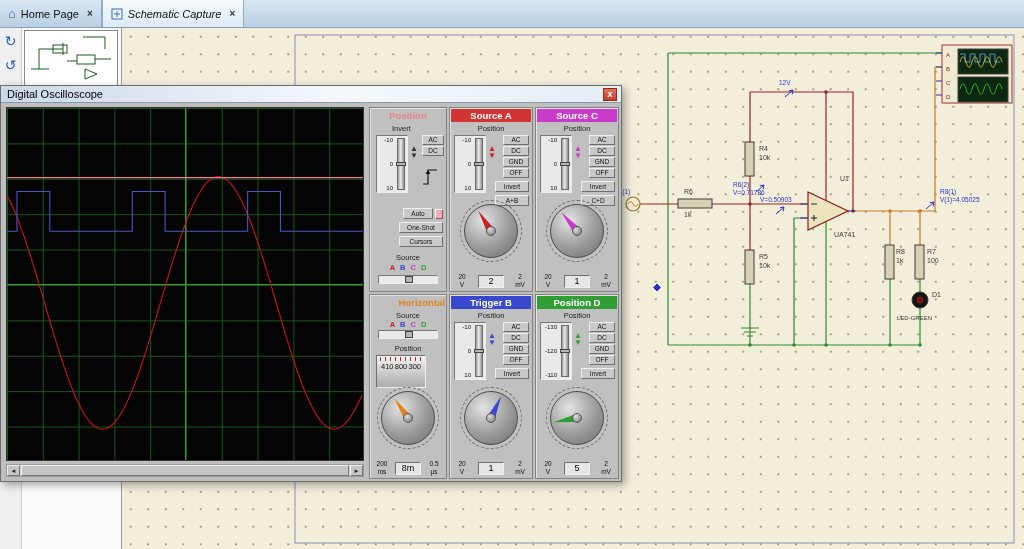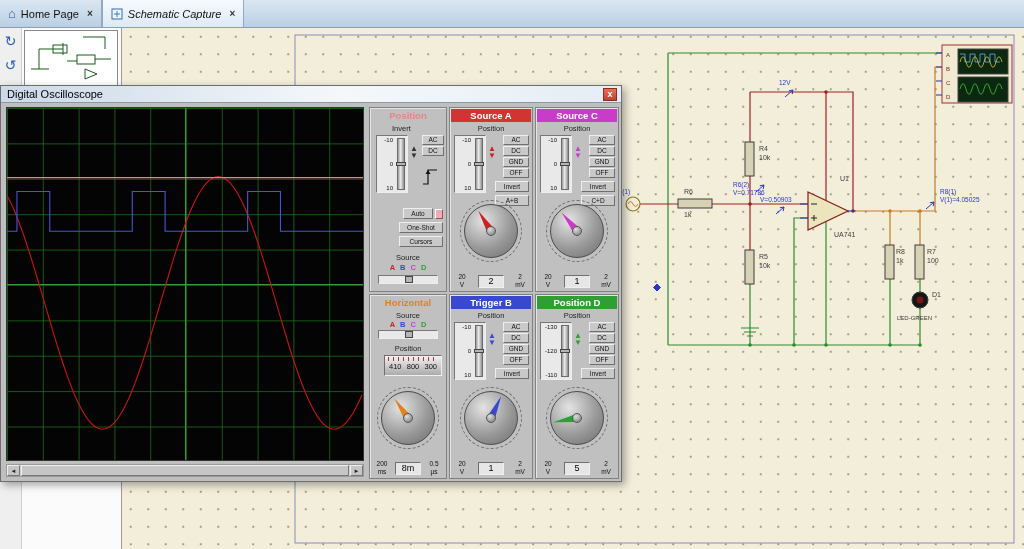--- a/index.html
+++ b/index.html
@@ -54,21 +54,21 @@
   .osc-sb { position:absolute; left:5px; top:378px; width:358px; height:13px; background:#d4d0c8; border:1px solid #9a9a9a; }
   .sb-btn { position:absolute; top:0; width:13px; height:11px; background:#c6c6c6; border:1px solid; border-color:#efefef #777 #777 #efefef;
     font-size:6px; color:#222; text-align:center; line-height:10px; cursor:pointer; }
   .sb-thumb { position:absolute; left:14px; right:14px; top:0; height:11px; background:#c6c6c6; border:1px solid; border-color:#efefef #777 #777 #efefef; }
 
   .controls { position:absolute; left:368px; top:21px; display:grid; grid-template-columns:78px 84px 84px; grid-template-rows:185px 185px; gap:2px; }
   .panel { position:relative; background:#c0c0c0; border:1px solid #828282; box-shadow:inset 1px 1px 0 #e5e5e5; }
   .ph { position:absolute; left:1px; right:1px; top:1px; height:13px; font-size:9.5px; font-weight:bold; text-align:center; line-height:13px; }
   .ph.bar { color:#fff; }
   .hdrA { background:#d23434; } .hdrC { background:#c93cc9; } .hdrB { background:#3848cf; } .hdrD { background:#2f9e33; }
-  .hdrT { color:#e58585; } .hdrH { color:#e0821e; }
+  .hdrT { color:#e58585; } .hdrH { color:#e0821e;text-align:right; }
   .plabel { position:absolute; top:16px; left:0; right:0; text-align:center; font-size:7.5px; color:#222; }
 
   .vslider { position:absolute; left:4px; top:27px; width:32px; height:58px; background:#e9e9e9; border:1px solid; border-color:#777 #eee #eee #777; display:flex; }
   .snums { width:17px; display:flex; flex-direction:column; justify-content:space-between; align-items:flex-end; font-size:6px; color:#111; padding:1px 1px; }
   .strack { position:relative; width:8px; margin:2px 2px 2px auto; background:linear-gradient(90deg,#9a9a9a,#ececec 45%,#8d8d8d); border:1px solid #6a6a6a; }
   .sthumb { position:absolute; left:-2px; top:45%; width:10px; height:4px; background:#b5b5b5; border:1px solid #444; }
   .arrcol { position:absolute; left:38px; top:38px; display:flex; flex-direction:column; line-height:0.85; }
   .arr { font-size:8px; cursor:pointer; }
 
   .btncol { position:absolute; right:3px; top:27px; display:flex; flex-direction:column; align-items:flex-end; gap:1px; }
@@ -89,21 +89,21 @@
   .kbot { position:absolute; left:2px; right:2px; bottom:3px; display:flex; align-items:flex-end; justify-content:space-between; }
   .kunit { font-size:6.5px; color:#111; text-align:center; line-height:1.15; width:20px; }
   .kunit .u { display:block; }
   .vbox { width:26px; height:13px; background:#e6e6e6; border:1px solid; border-color:#6f6f6f #efefef #efefef #6f6f6f; font-size:9px; line-height:11px; text-align:center; color:#000; }
 
   .srcletters { position:absolute; left:0; right:0; display:flex; justify-content:center; gap:5px; font-size:7.5px; font-weight:bold; }
   .lA { color:#cc2222; } .lB { color:#3848cf; } .lC { color:#c93cc9; } .lD { color:#2f9e33; }
   .hslider { position:absolute; left:8px; right:8px; height:9px; background:#e9e9e9; border:1px solid; border-color:#777 #eee #eee #777; }
   .hthumb { position:absolute; left:45%; top:0; width:8px; height:7px; background:#b5b5b5; border:1px solid #444; }
 
-  .readout { position:absolute; left:6px; right:4px; top:60px; height:21px; background:linear-gradient(#f2f2f2,#ababab); border:1px solid; border-color:#6f6f6f #efefef #efefef #6f6f6f;margin-left:8px; }
+  .readout { position:absolute; left:6px; right:20px; top:60px; height:33px; background:linear-gradient(#f2f2f2,#ababab); border:1px solid; border-color:#6f6f6f #efefef #efefef #6f6f6f; }
   .ticks { height:4px; margin:1px 3px 0 3px; background:repeating-linear-gradient(90deg,#b03030 0 1px, transparent 1px 5px); }
   .ronums { display:flex; justify-content:space-between; padding:1px 4px 0 4px; font-size:7.5px; color:#111; }
 
   .trig-led { width:8px; height:10px; background:#f2aab8; border:1px solid; border-color:#fff #8d5a5a #8d5a5a #fff; margin-left:2px; }
   .autorow { position:absolute; right:3px; top:100px; display:flex; align-items:center; }
 </style>
 </head>
 <body>
 
 <div class="app">

